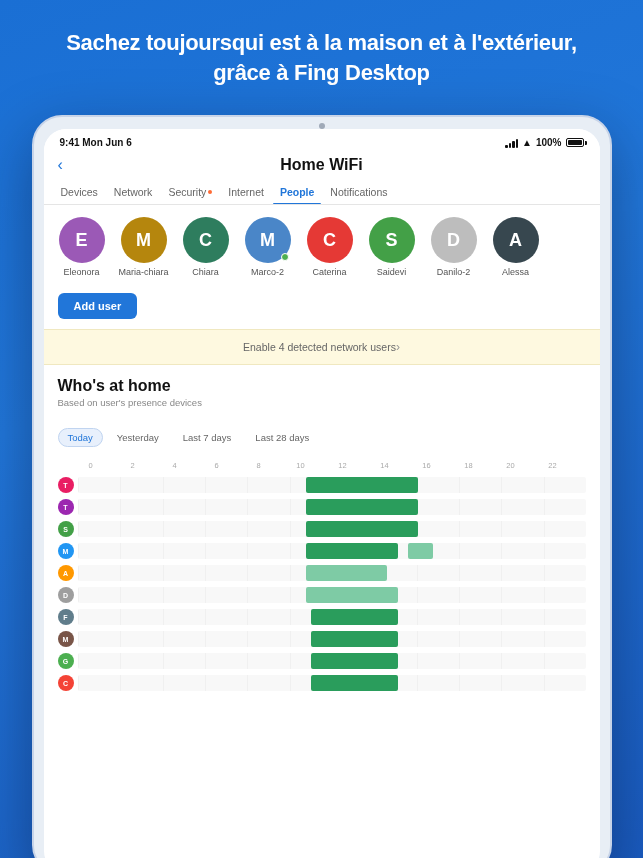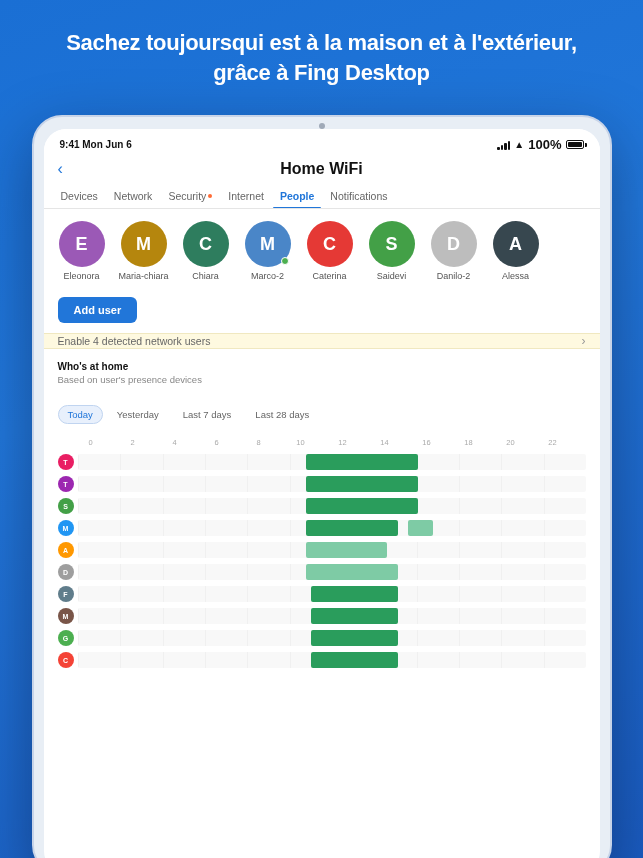--- a/index.html
+++ b/index.html
@@ -255,43 +255,43 @@
       padding: 7px 16px;
       font-size: 11px;
       font-weight: 600;
       cursor: pointer;
     }
 
     
     .enable-banner {
       display: flex;
       align-items: center;
-      justify-content: space-between;
-      padding: 0 14px;
+      justify-content: center;
+      padding: 10px 14px;
       background: #fef9e0;
       border-top: 1px solid #f0e8c0;
       border-bottom: 1px solid #f0e8c0;
       margin: 2px 0;
     }
     .enable-banner-text {
       font-size: 10.5px;
       color: #666;
     }
     .enable-banner-arrow {
       color: #999;
       font-size: 12px;
     }
 
     
     .who-section {
       background: white;
       padding: 10px 14px 6px;
     }
     .who-title {
-      font-size: 10px;
+      font-size: 16px;
       font-weight: 700;
       color: #111;
       margin-bottom: 2px;
     }
     .who-subtitle {
       font-size: 9.5px;
       color: #888;
       margin-bottom: 20px;
     }
 
@@ -394,21 +394,21 @@
     <div class="status-bar">
       <span class="status-left">9:41 Mon Jun 6</span>
       <div class="status-right">
         <div class="signal-bars">
           <div class="signal-bar" style="height:3px"></div>
           <div class="signal-bar" style="height:5px"></div>
           <div class="signal-bar" style="height:7px"></div>
           <div class="signal-bar" style="height:9px"></div>
         </div>
         <span style="font-size:10px;">▲</span>
-        <span style="font-size:13px;">100%</span>
+        <span style="font-size:10px;">100%</span>
         <div class="battery-body">
           <div class="battery-fill"></div>
         </div>
       </div>
     </div>
 
     <div class="nav-bar">
       <span class="nav-back">‹</span>
       <span class="nav-title">Home WiFi</span>
     </div>

